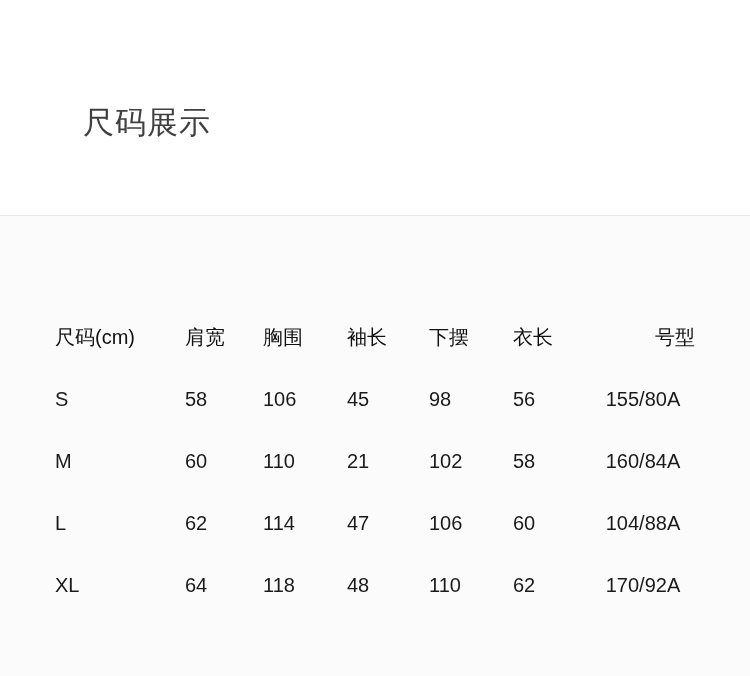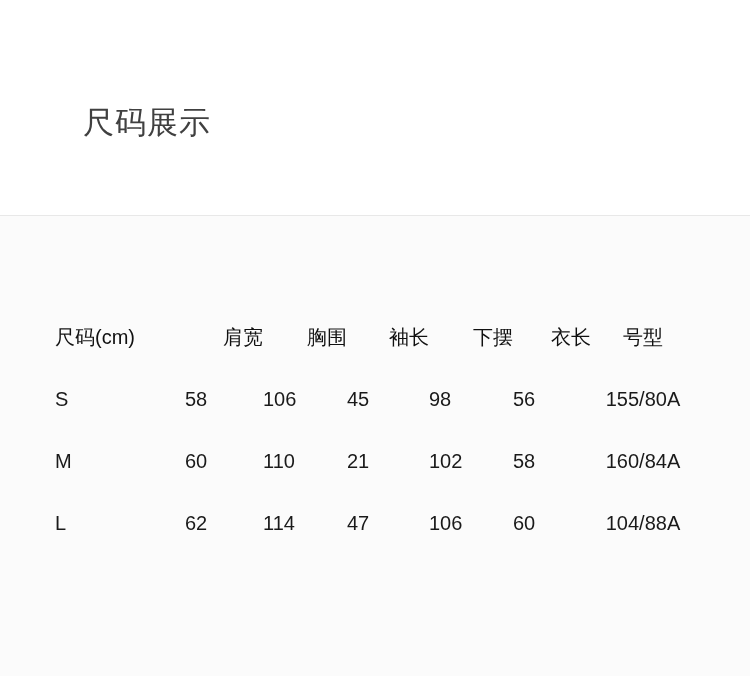--- a/index.html
+++ b/index.html
@@ -95,22 +95,22 @@
   col.c3 { width: 82px; }
   col.c4 { width: 84px; }
   col.c5 { width: 78px; }
   col.c6 { width: 104px; }
 
   .col-label { text-align: left; padding-left: 8px; }
   .col-num   { text-align: left; padding-right: 6px; }
   .col-last  { text-align: center; padding-right: 2px; }
 
   thead .col-label { text-align: left; padding-left: 8px; }
-  thead .col-num   { text-align: right; padding-right: 0; }
-  thead .col-last  { text-align: center; padding-right: 0; }
+  thead .col-num   { text-align: left; padding-right: 0; }
+  thead .col-last  { text-align: right; padding-right: 0; }
 </style>
 </head>
 <body>
 
 <div class="page">
 
   <div class="header-block">
     <div class="title">尺码展示</div>
   </div>
 
@@ -159,17 +159,26 @@
         </tr>
         <tr>
           <td class="col-label">L</td>
           <td class="col-num">62</td>
           <td class="col-num">114</td>
           <td class="col-num">47</td>
           <td class="col-num">106</td>
           <td class="col-num">60</td>
           <td class="col-last">104/88A</td>
         </tr>
+        <tr>
+          <td class="col-label">XL</td>
+          <td class="col-num">64</td>
+          <td class="col-num">118</td>
+          <td class="col-num">48</td>
+          <td class="col-num">110</td>
+          <td class="col-num">62</td>
+          <td class="col-last">170/92A</td>
+        </tr>
       </tbody>
     </table>
   </div>
 
 </div>
 
 </body></html>

